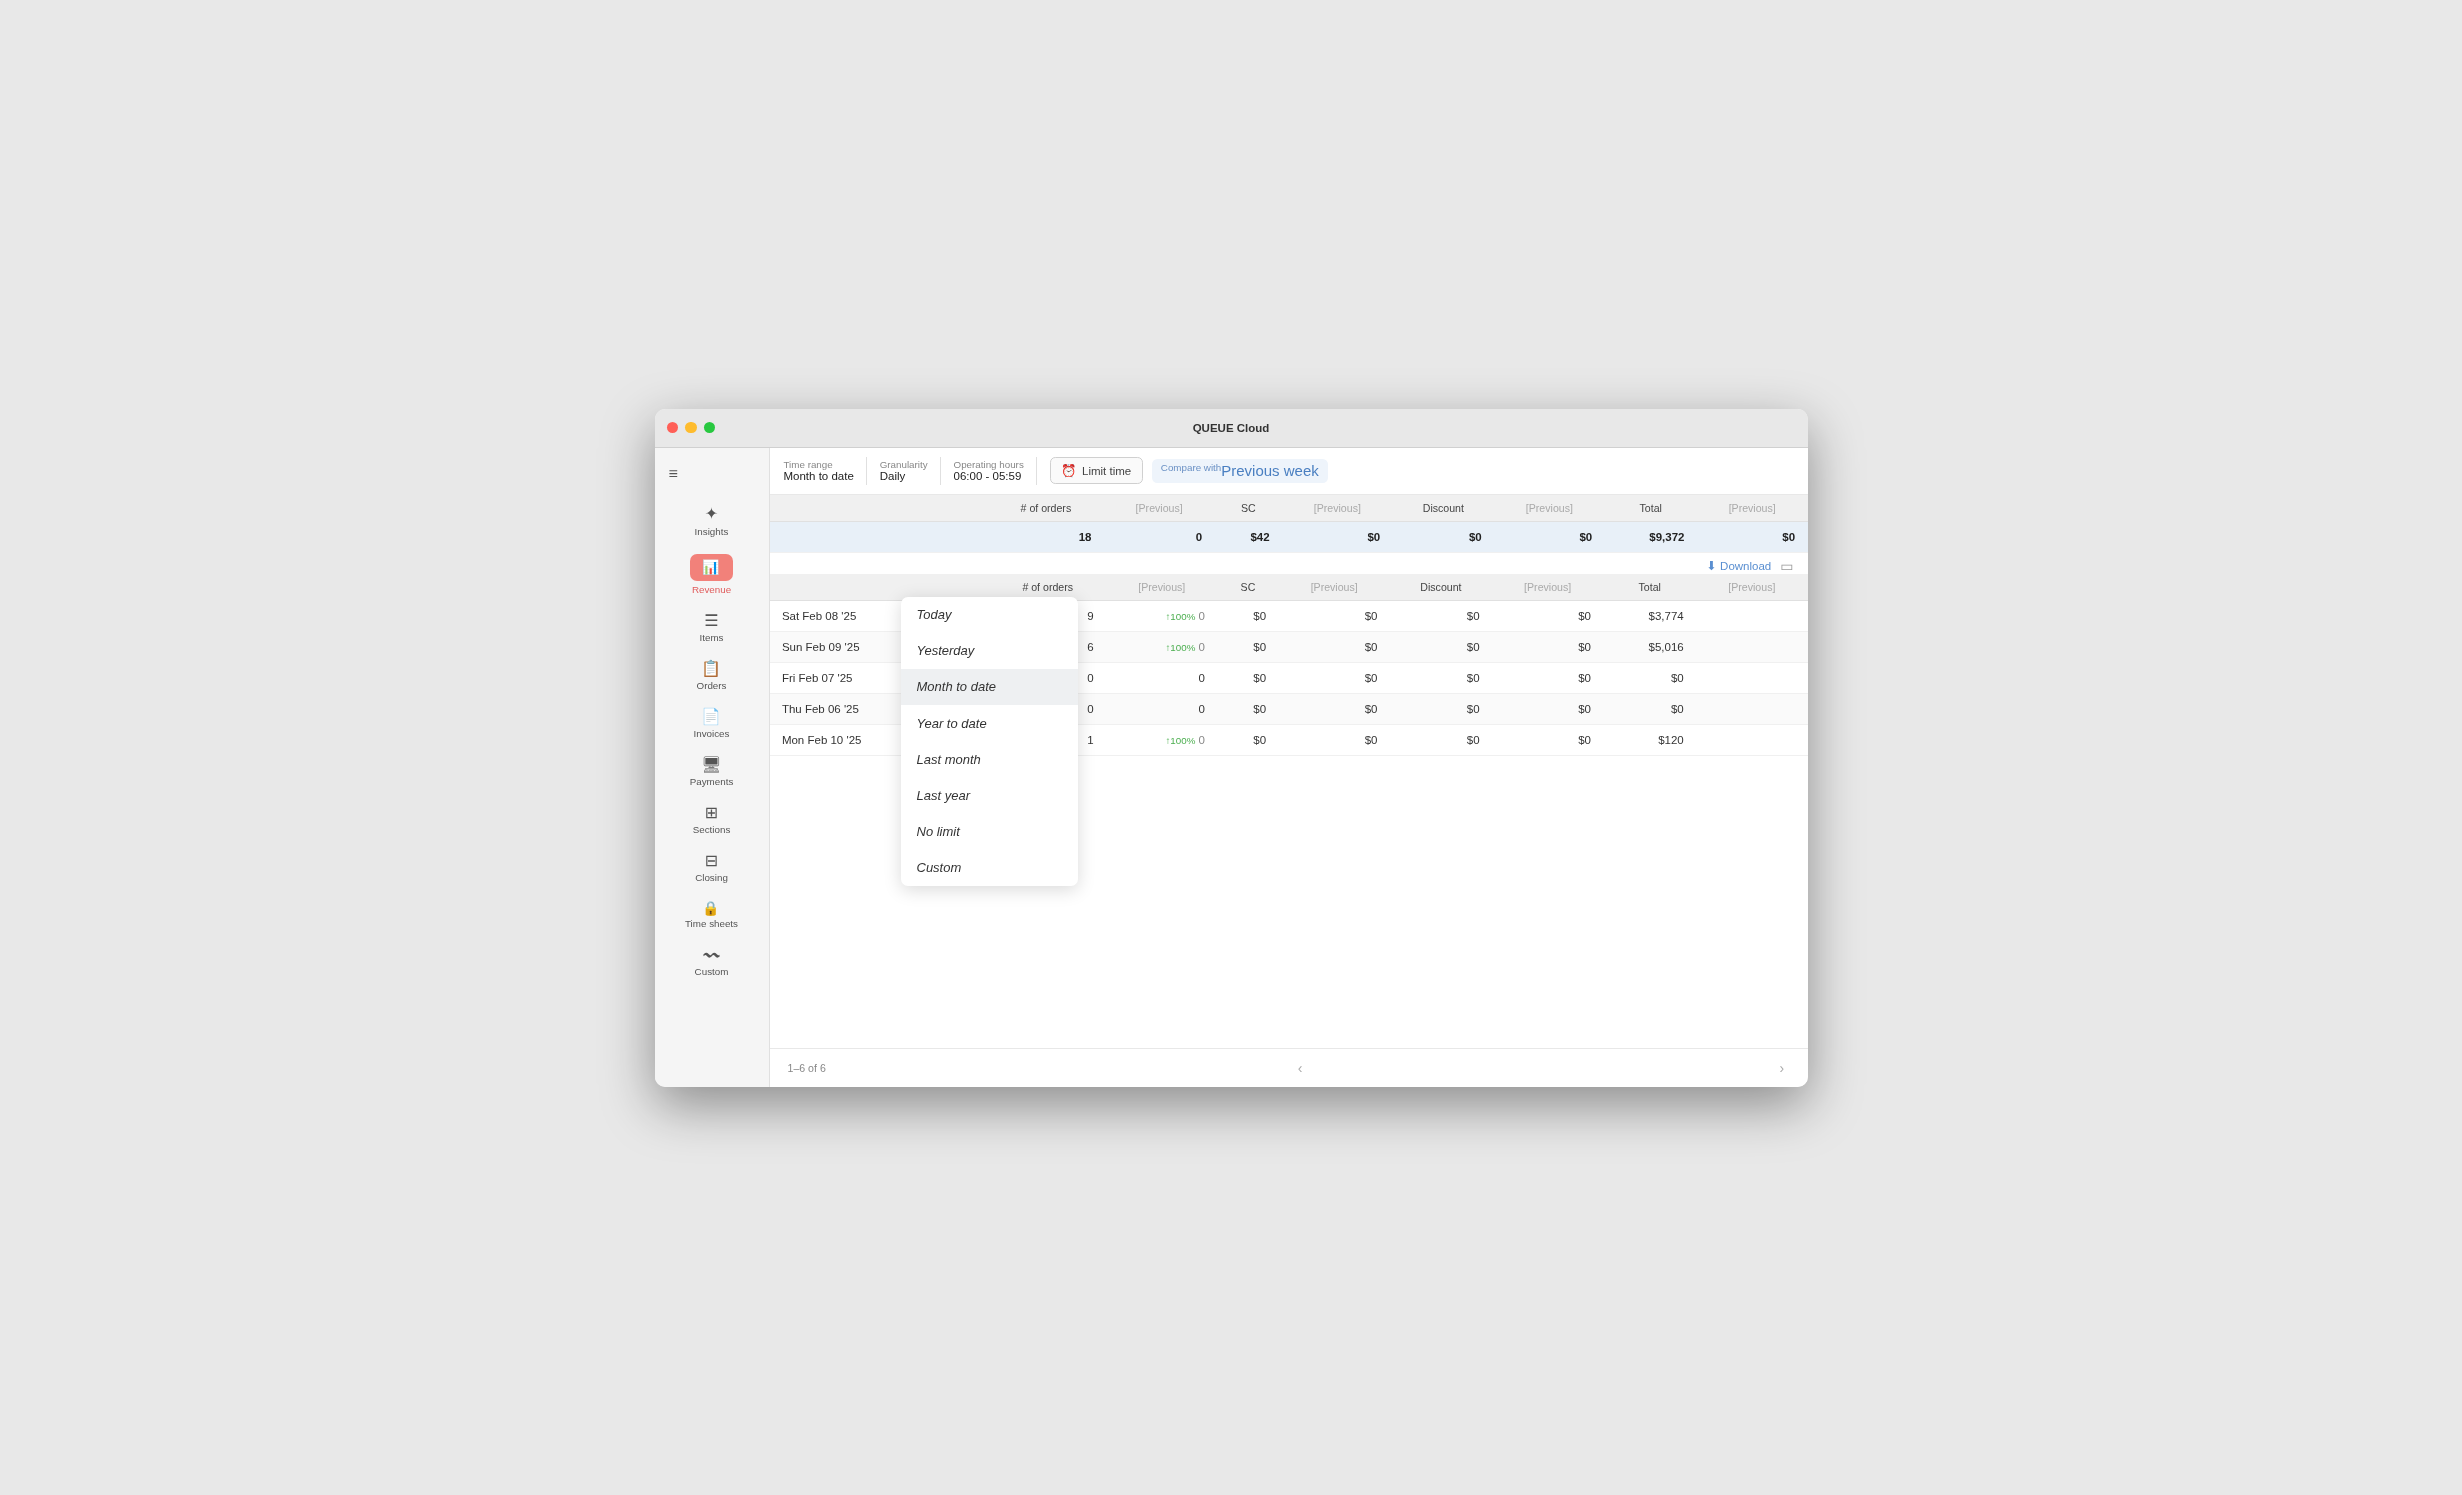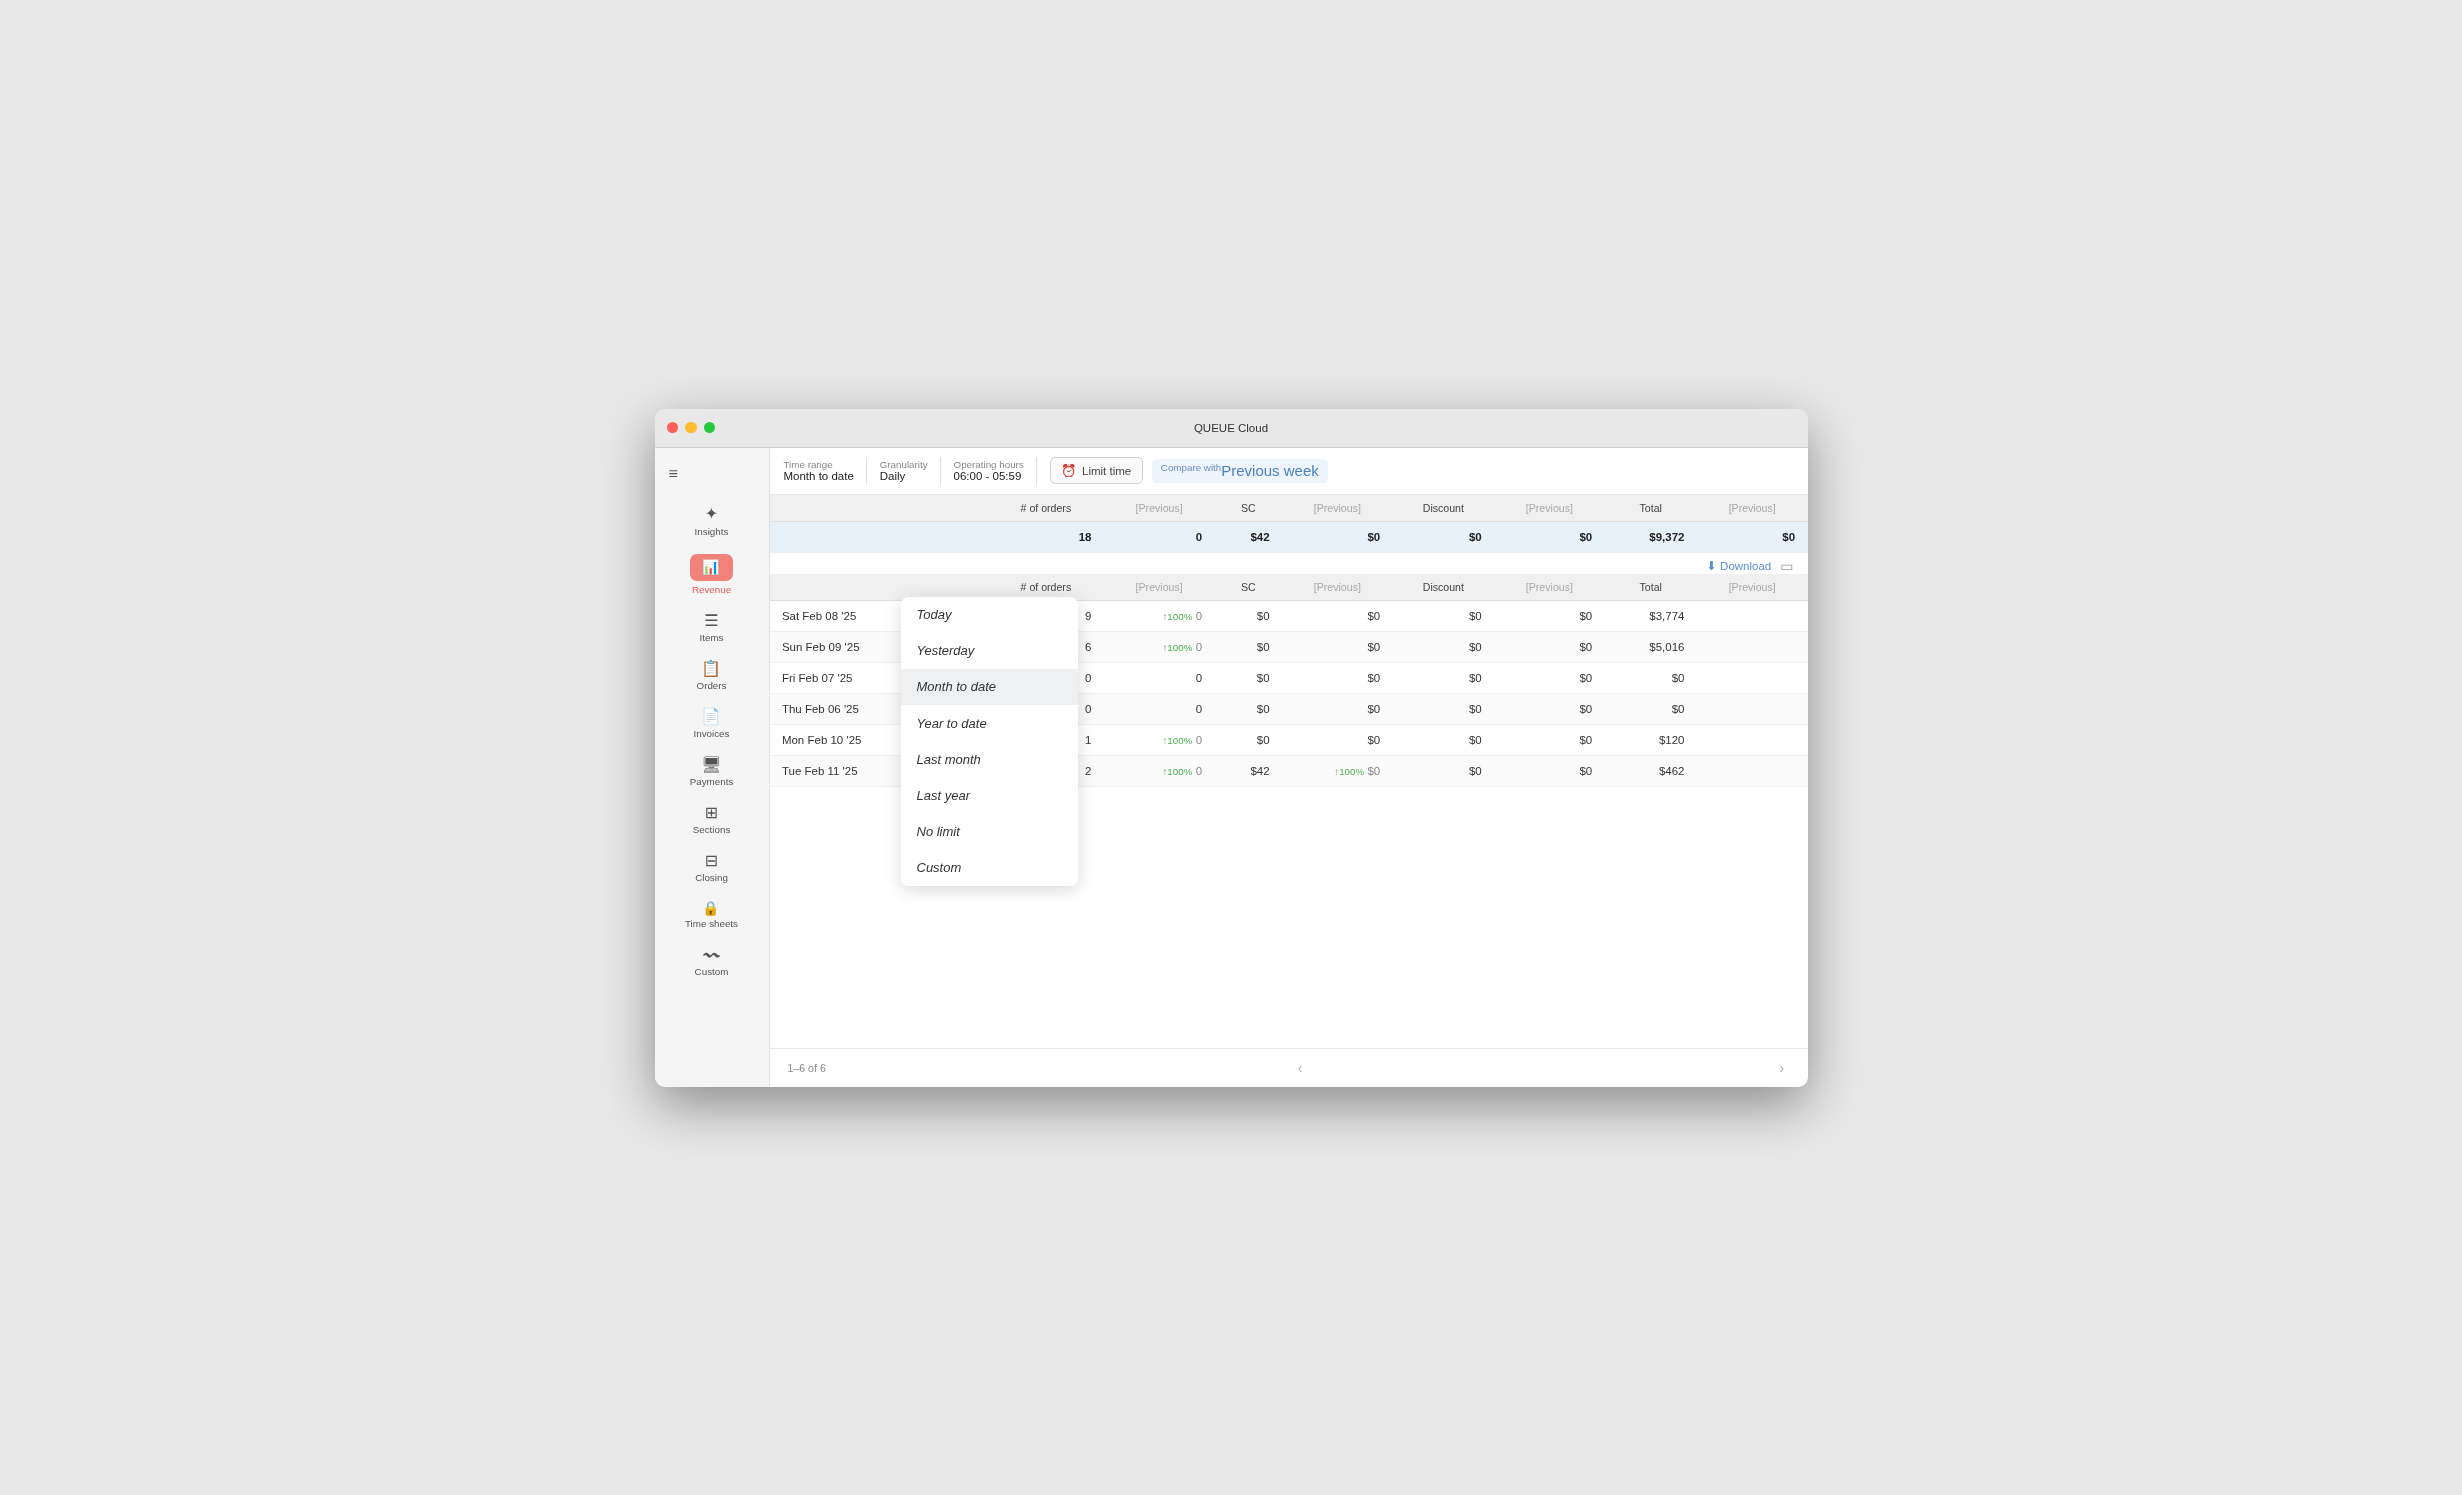--- a/index.html
+++ b/index.html
@@ -38,21 +38,21 @@
     .traffic-light {
       width: 11.5px;
       height: 11.5px;
       border-radius: 50%;
     }
     .tl-red { background: #ff5f57; }
     .tl-yellow { background: #febc2e; }
     .tl-green { background: #28c840; }
     .titlebar-title {
       font-size: 11.5px;
-      font-weight: 400;
+      font-weight: 700;
       color: #333;
     }
     .app-body {
       display: flex;
       height: calc(100% - 39px);
       min-height: 639px;
     }
     .sidebar {
       width: 115px;
       background: #f5f5f5;
@@ -501,31 +501,20 @@
                   <td>Mon Feb 10 '25</td>
                   <td>1</td>
                   <td><span style="color:#4caf50;font-size:9.8px;">↑100%</span> <span style="color:#888;">0</span></td>
                   <td>$0</td>
                   <td>$0</td>
                   <td>$0</td>
                   <td>$0</td>
                   <td>$120</td>
                   <td></td>
                 </tr>
-                <tr>
-                  <td>Tue Feb 11 '25</td>
-                  <td>2</td>
-                  <td><span style="color:#4caf50;font-size:9.8px;">↑100%</span> <span style="color:#888;">0</span></td>
-                  <td>$42</td>
-                  <td><span style="color:#4caf50;font-size:9.8px;">↑100%</span> <span style="color:#888;">$0</span></td>
-                  <td>$0</td>
-                  <td>$0</td>
-                  <td>$462</td>
-                  <td></td>
-                </tr>
               </tbody>
           </table>
         </div>
 
         <div class="footer-bar">
           <span>1–6 of 6</span>
           <button class="pagination-btn">‹</button>
           <button class="pagination-btn">›</button>
         </div>
 

